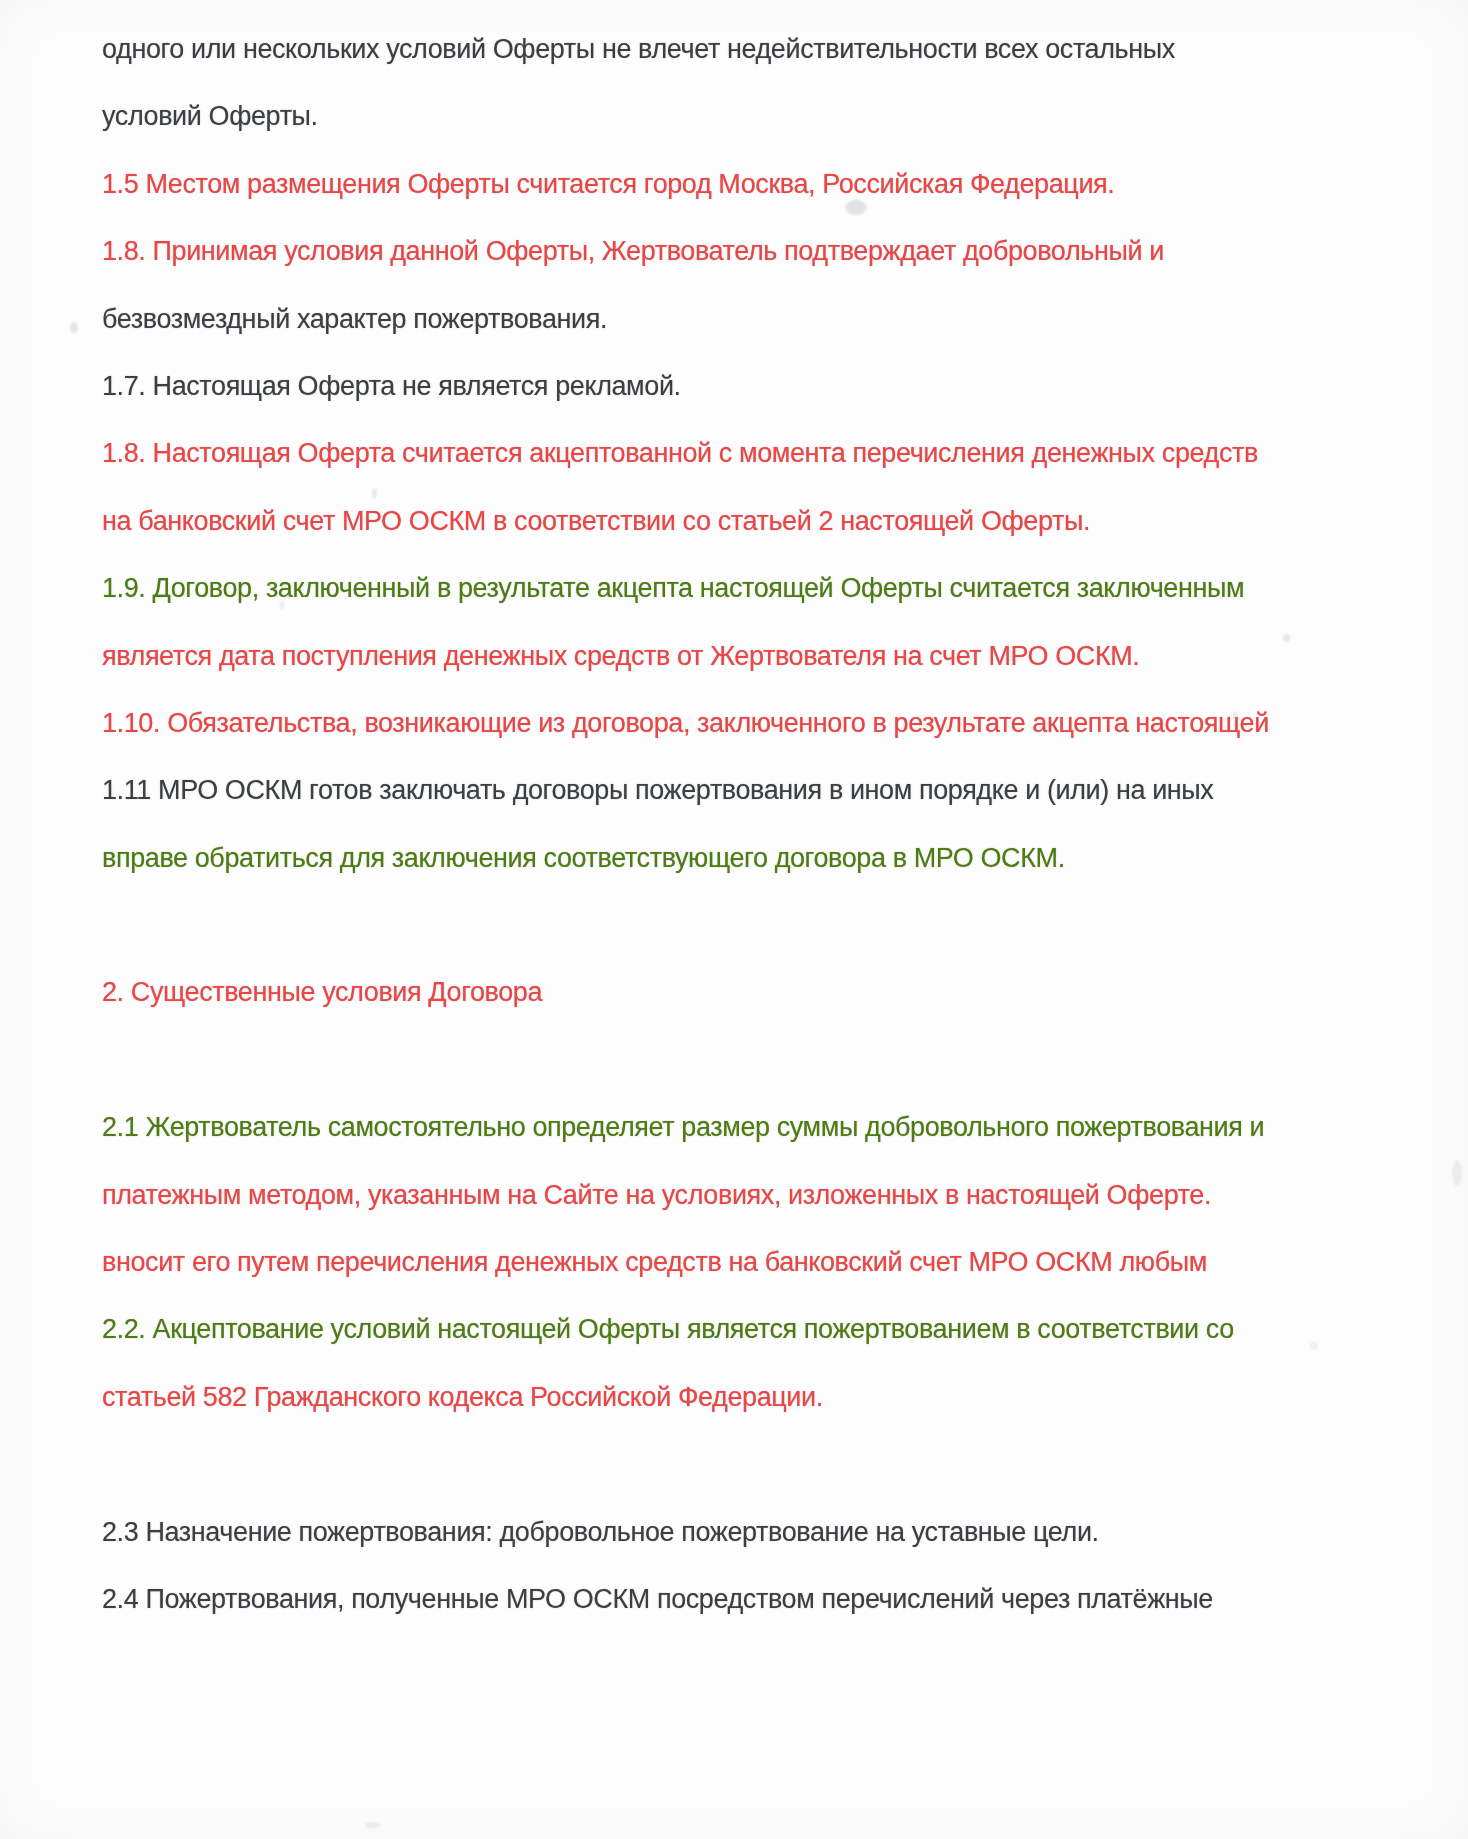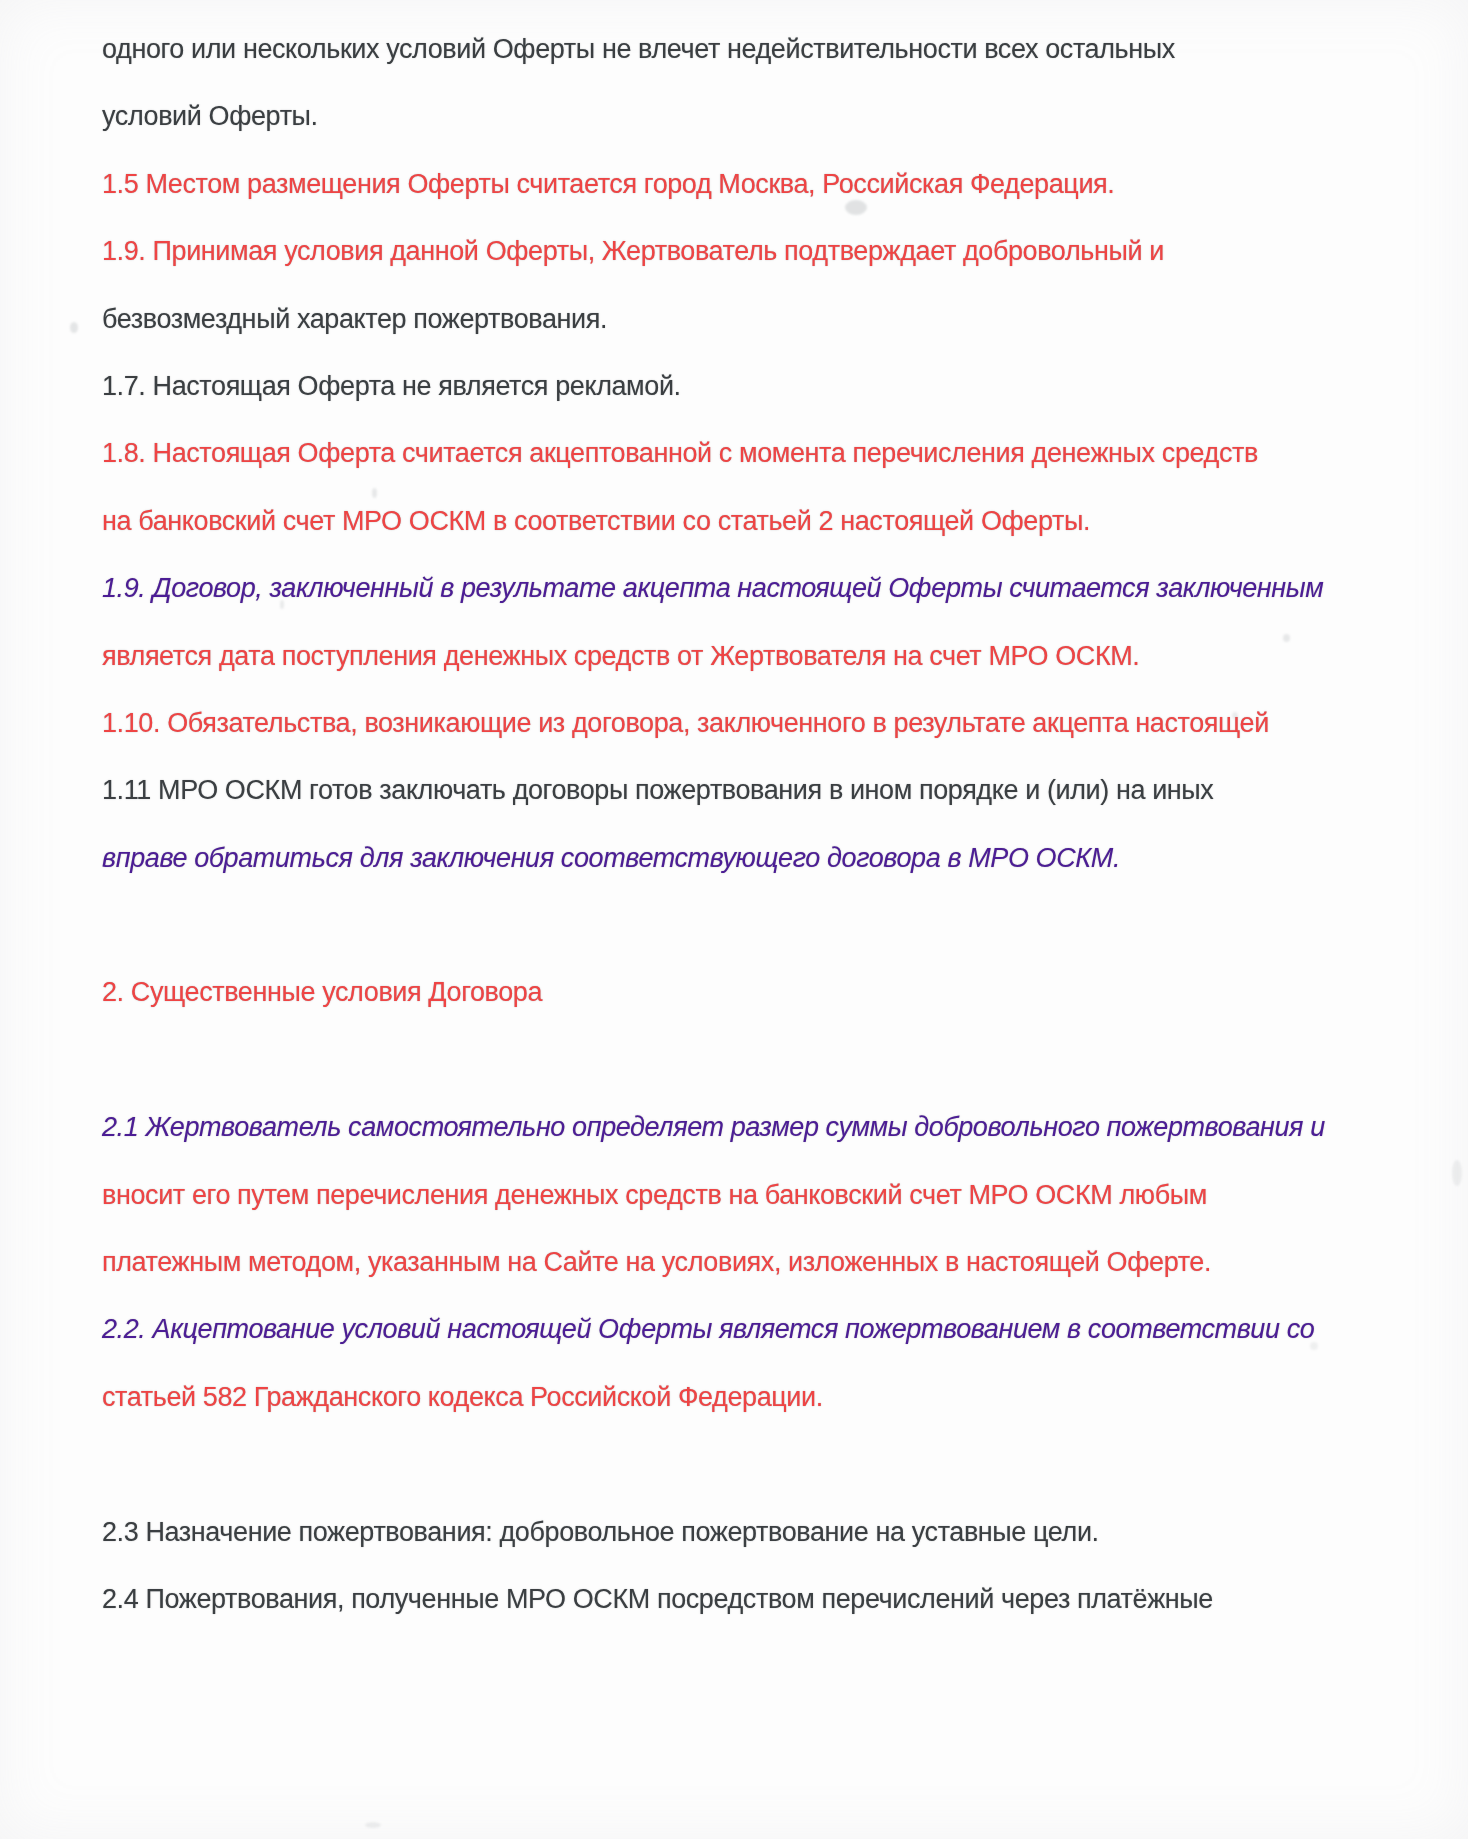--- a/index.html
+++ b/index.html
@@ -33,53 +33,53 @@
     height: 67.4px;
     line-height: 67.4px;
     font-size: 27px;
     letter-spacing: -0.4px;
     white-space: nowrap;
     text-shadow: 0 0 1.2px rgba(95,100,104,0.55);
   }
   .doc-line.blank {  }
   .tone-dark  { color: #3b3f42; }
   .tone-mid   { color: #ef4444; }
-  .tone-light { color: #4c1d95; font-style: italic; }
+  .tone-light { color: #4d7c0f; }
   .artifact {
     position: absolute;
     background: #9aa0a3;
     border-radius: 50%;
     filter: blur(1.2px);
     pointer-events: none;
   }
 </style>
 </head>
 <body>
 
 <div class="page">
   <div class="text-block" id="lines-container">
       <div class="doc-line tone-dark">одного или нескольких условий Оферты не влечет недействительности всех остальных</div>
       <div class="doc-line tone-dark">условий Оферты.</div>
       <div class="doc-line tone-mid">1.5 Местом размещения Оферты считается город Москва, Российская Федерация.</div>
-      <div class="doc-line tone-mid">1.9. Принимая условия данной Оферты, Жертвователь подтверждает добровольный и</div>
+      <div class="doc-line tone-mid">1.8. Принимая условия данной Оферты, Жертвователь подтверждает добровольный и</div>
       <div class="doc-line tone-dark">безвозмездный характер пожертвования.</div>
       <div class="doc-line tone-dark">1.7. Настоящая Оферта не является рекламой.</div>
       <div class="doc-line tone-mid">1.8. Настоящая Оферта считается акцептованной с момента перечисления денежных средств</div>
       <div class="doc-line tone-mid">на банковский счет МРО ОСКМ в соответствии со статьей 2 настоящей Оферты.</div>
       <div class="doc-line tone-light">1.9. Договор, заключенный в результате акцепта настоящей Оферты считается заключенным</div>
       <div class="doc-line tone-mid">является дата поступления денежных средств от Жертвователя на счет МРО ОСКМ.</div>
       <div class="doc-line tone-mid">1.10. Обязательства, возникающие из договора, заключенного в результате акцепта настоящей</div>
       <div class="doc-line tone-dark">1.11 МРО ОСКМ готов заключать договоры пожертвования в ином порядке и (или) на иных</div>
       <div class="doc-line tone-light">вправе обратиться для заключения соответствующего договора в МРО ОСКМ.</div>
       <div class="doc-line tone-mid blank"></div>
       <div class="doc-line tone-mid">2. Существенные условия Договора</div>
       <div class="doc-line tone-mid blank"></div>
       <div class="doc-line tone-light">2.1 Жертвователь самостоятельно определяет размер суммы добровольного пожертвования и</div>
+      <div class="doc-line tone-mid">платежным методом, указанным на Сайте на условиях, изложенных в настоящей Оферте.</div>
       <div class="doc-line tone-mid">вносит его путем перечисления денежных средств на банковский счет МРО ОСКМ любым</div>
-      <div class="doc-line tone-mid">платежным методом, указанным на Сайте на условиях, изложенных в настоящей Оферте.</div>
       <div class="doc-line tone-light">2.2. Акцептование условий настоящей Оферты является пожертвованием в соответствии со</div>
       <div class="doc-line tone-mid">статьей 582 Гражданского кодекса Российской Федерации.</div>
       <div class="doc-line tone-mid blank"></div>
       <div class="doc-line tone-dark">2.3 Назначение пожертвования: добровольное пожертвование на уставные цели.</div>
       <div class="doc-line tone-dark">2.4 Пожертвования, полученные МРО ОСКМ посредством перечислений через платёжные</div>
     </div>
   <div id="artifacts-layer">
       <div class="artifact" style="left: 845px; top: 200px; width: 22px; height: 15px; opacity: 0.28;"></div>
       <div class="artifact" style="left: 70px; top: 322px; width: 8px; height: 11px; opacity: 0.25;"></div>
       <div class="artifact" style="left: 372px; top: 488px; width: 5px; height: 10px; opacity: 0.22;"></div>

